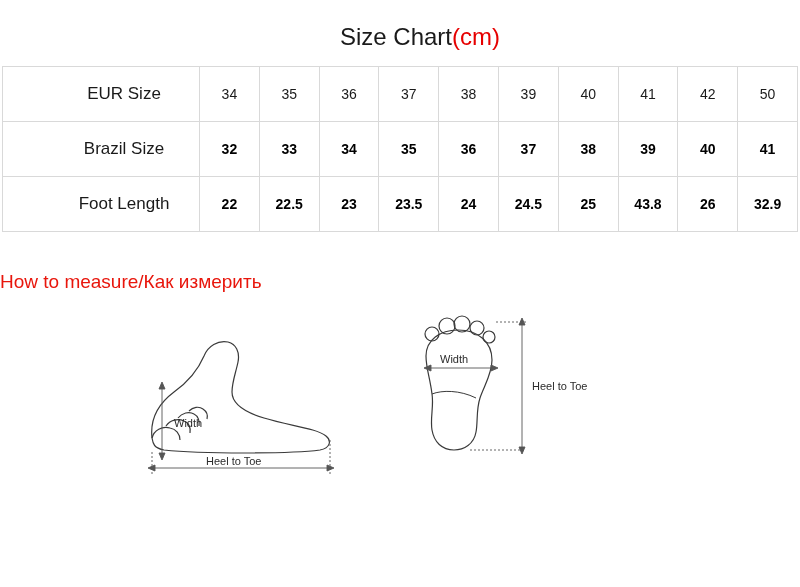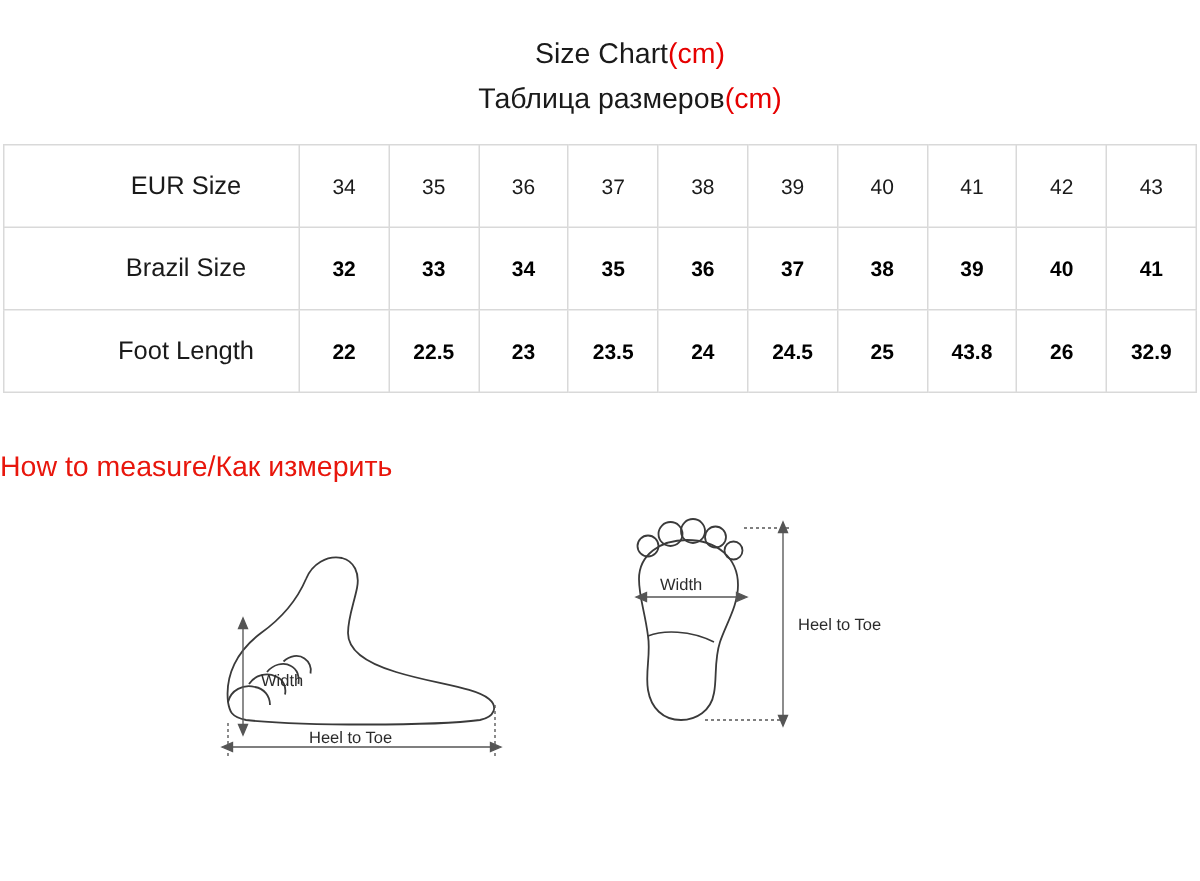--- a/index.html
+++ b/index.html
@@ -21,21 +21,21 @@
     position: relative;
     box-sizing: border-box;
   }
 
   
   .titles {
     padding-top: 22px;
     text-align: center;
   }
   .title-line {
-    font-size: 19px;
+    font-size: 24px;
     line-height: 30px;
     color: #1a1a1a;
     font-weight: 400;
     margin-left: 40px;
   }
   .title-accent {
     color: #e60000;
   }
 
   
@@ -111,41 +111,38 @@
   }
 </style>
 </head>
 <body>
 
 <div class="page">
 
   <div class="titles">
     <div class="title-line">
       <span>Size Chart</span><span class="title-accent">(cm)</span>
-    </div>
-    <div class="title-line">
-      <span>Таблица размеров</span><span class="title-accent">(cm)</span>
     </div>
   </div>
 
   <div class="table-wrap">
     <table class="size-table">
       <tbody>
         <tr class="first">
           <td class="rowhead">EUR Size</td>
           <td>34</td>
           <td>35</td>
           <td>36</td>
           <td>37</td>
           <td>38</td>
           <td>39</td>
           <td>40</td>
           <td>41</td>
           <td>42</td>
-          <td>43</td>
+          <td>50</td>
         </tr>
         <tr>
           <td class="rowhead">Brazil Size</td>
           <td class="red">32</td>
           <td class="red">33</td>
           <td class="red">34</td>
           <td class="red">35</td>
           <td class="red">36</td>
           <td class="red">37</td>
           <td class="red">38</td>

